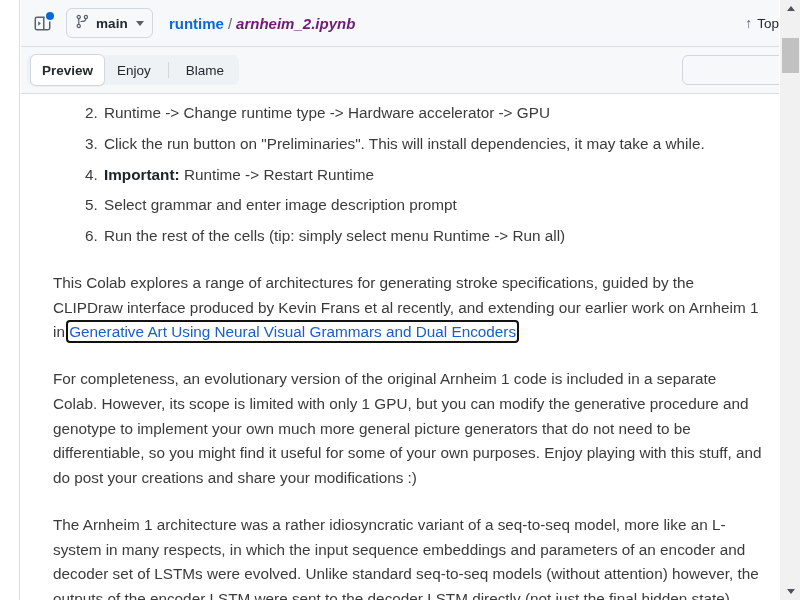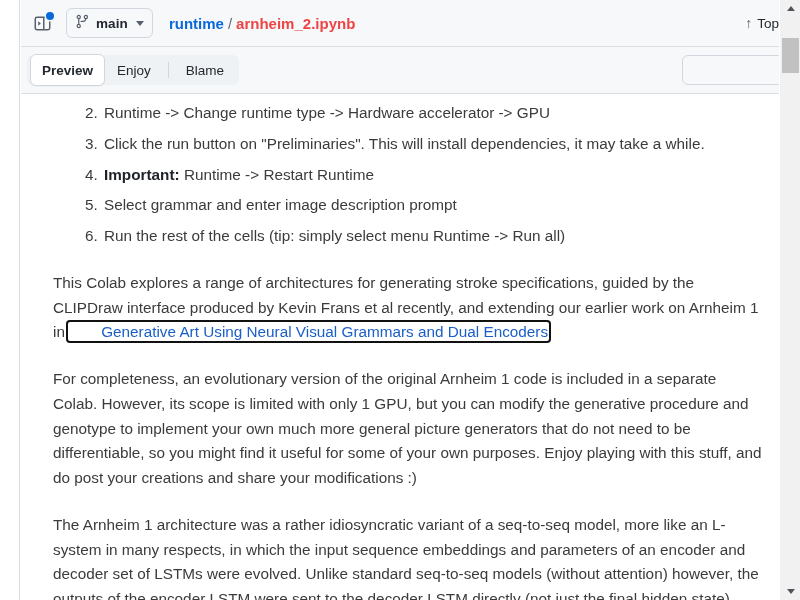--- a/index.html
+++ b/index.html
@@ -122,21 +122,21 @@
     white-space: nowrap;
     flex: 0 0 auto;
   }
   .bc-repo {
     color: #0969da;
     font-weight: 600;
     cursor: pointer;
     text-decoration: none;
   }
   .bc-sep { color: #636c76; font-weight: 400; }
-  .bc-file { color: #ef4444; font-weight: 600; }
+  .bc-file { color: #701a75; font-weight: 600; font-style: italic; }
 
   .header-spacer { flex: 1 1 auto; }
 
   .top-link {
     display: flex;
     align-items: center;
     gap: 5px;
     font-size: 13.5px;
     color: #24292f;
     cursor: pointer;
@@ -267,21 +267,20 @@
   }
 
   p.para {
     margin: 22px 0 0 0;
     color: #3b3b3b;
   }
 
   a.inline-link {
     color: #1a5fc8;
     text-decoration: none;
-    padding-left: 32px;
   }
   a.inline-link.focused {
     outline: 2.5px solid #111111;
     outline-offset: 1px;
     border-radius: 1px;
   }
 
   
   .scrollbar {
     position: absolute;

